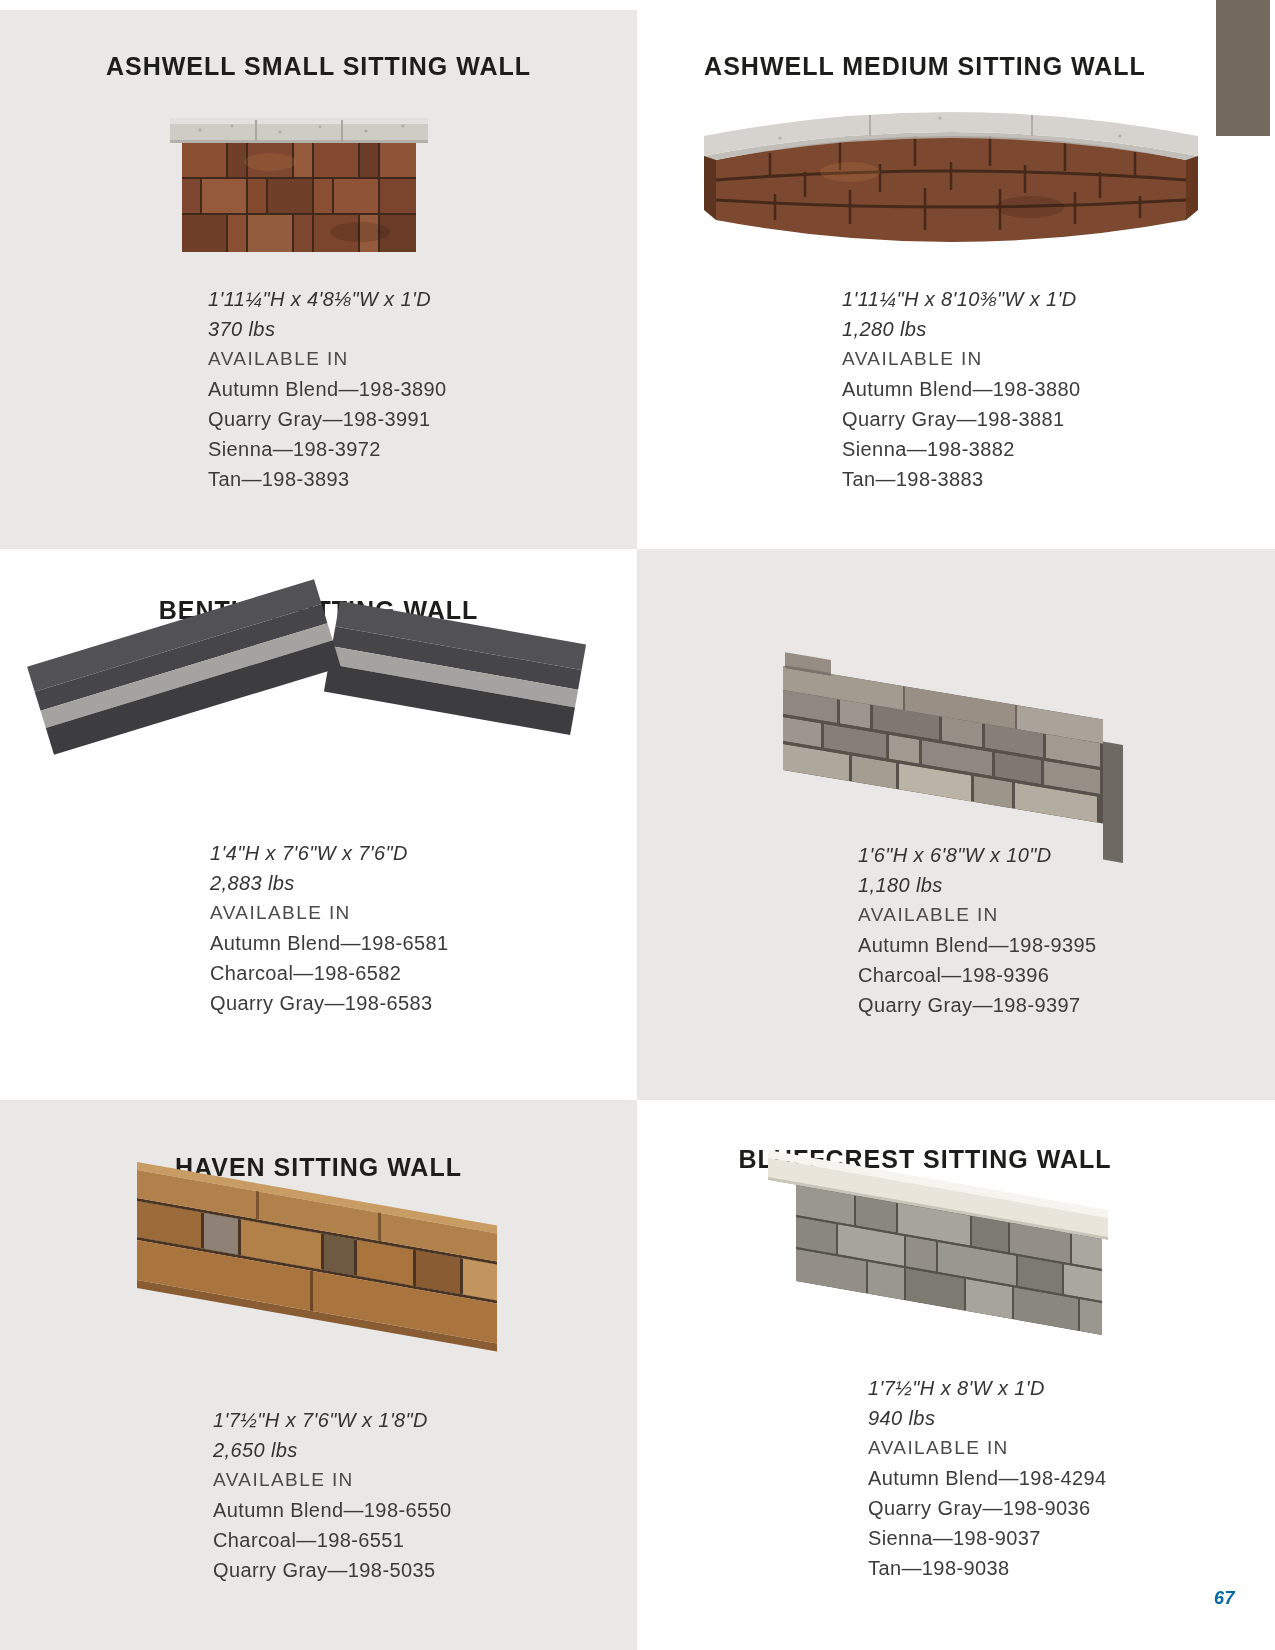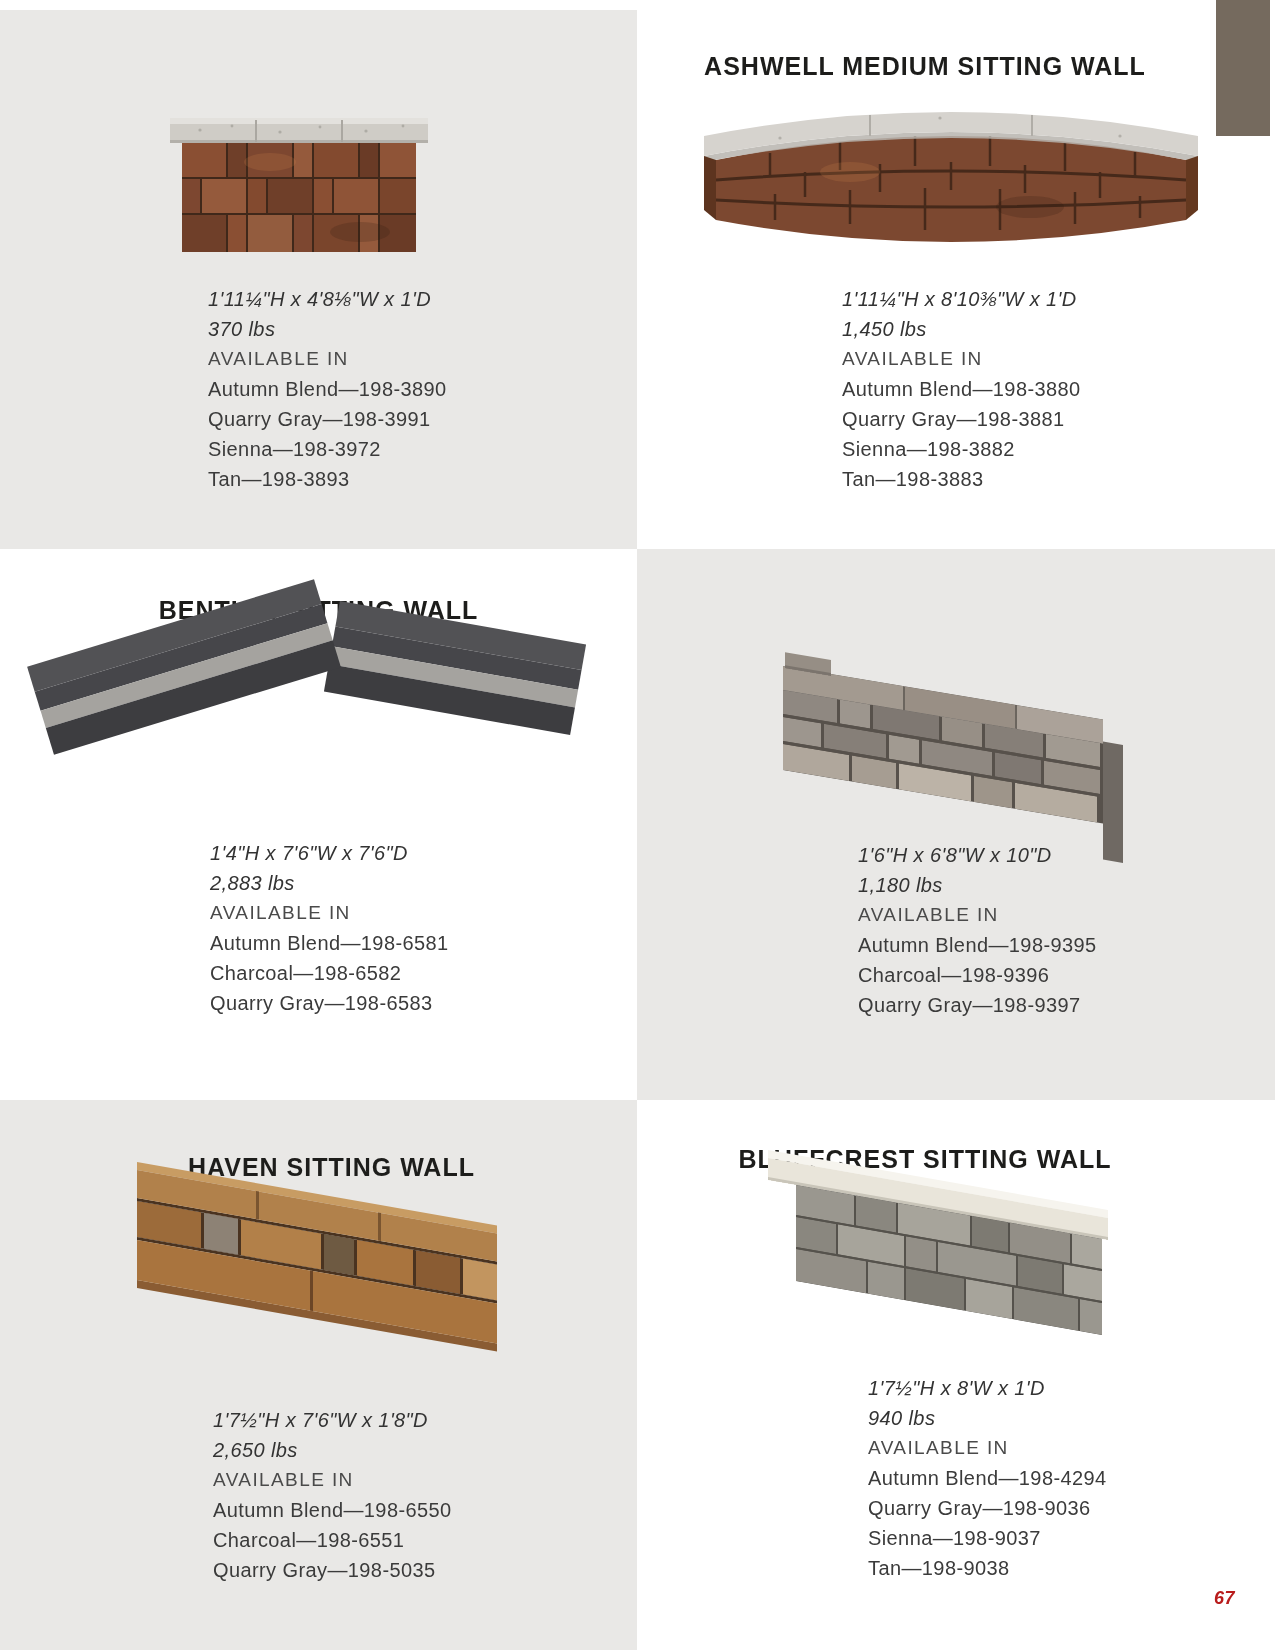--- a/index.html
+++ b/index.html
@@ -11,35 +11,35 @@
   #t4{left:637px;top:549px;width:638px;height:551px;}
   #t5{left:0;top:1100px;width:637px;height:550px;}
   #tab-brown{position:absolute;left:1216px;top:0;width:54px;height:136px;background:#756a5e;}
 
   .sec-title{position:absolute;margin:0;text-align:center;
     font-size:25px;font-weight:bold;letter-spacing:1px;color:#1d1d1b;}
   .sec-title.lcol{left:0;width:637px;}
   .sec-title.rcol{left:637px;width:576px;}
   #title-s1,#title-s2{top:52px;}
   #title-s3,#title-s4{top:596px;}
-  #title-s5{top:1153px;padding-left:13px;}
+  #title-s5{top:1153px;}
   #title-s6{top:1145px;}
 
   .spec{position:absolute;color:#3b3b3b;}
   .spec span{display:block;line-height:30px;font-size:20px;letter-spacing:.4px;white-space:nowrap;}
   .spec .dims,.spec .weight{font-style:italic;color:#333;}
   .spec .avail{font-size:19px;letter-spacing:1.4px;color:#4a4a4a;}
   #spec-s1{left:208px;top:284px;}
   #spec-s2{left:842px;top:284px;}
   #spec-s3{left:210px;top:838px;}
   #spec-s4{left:858px;top:840px;}
   #spec-s5{left:213px;top:1405px;}
   #spec-s6{left:868px;top:1373px;}
 
-  #page-num{position:absolute;left:1214px;top:1588px;font-size:18px;font-weight:bold;color:#b91c1c;font-style:italic;letter-spacing:.5px;}
+  #page-num{position:absolute;left:1214px;top:1588px;font-size:18px;font-weight:bold;color:#0369a1;font-style:italic;letter-spacing:.5px;}
 
   .wall{position:absolute;}
   
   .skewed{transform-origin:left top;}
   .wall-ember{left:783px;top:666px;width:320px;transform:skewY(9.5deg);}
   .wall-haven{left:137px;top:1162px;width:360px;transform:skewY(10deg);}
   .wall-bluff{left:768px;top:1150px;width:340px;transform:skewY(10deg);}
   .caprow,.brickrow{display:flex;overflow:hidden;}
   .brickbody{display:flex;flex-direction:column;}
   .brickrow > i{flex:0 0 auto;display:block;height:100%;}
@@ -79,20 +79,21 @@
 </head>
 <body>
 
 <div id="page">
 
   <div id="t1" class="tile gray"></div>
   <div id="t4" class="tile gray"></div>
   <div id="t5" class="tile gray"></div>
   <div id="tab-brown"></div>
 
+  <h2 id="title-s1" class="sec-title lcol">ASHWELL SMALL SITTING WALL</h2>
 
   <svg class="wall" style="left:170px;top:112px" width="258" height="142" viewBox="0 0 258 142">
     <rect x="0" y="6" width="258" height="6" fill="#e3e1dd"></rect>
     <rect x="0" y="12" width="258" height="16" fill="#cfccc6"></rect>
     <rect x="0" y="28" width="258" height="3" fill="#b3b0aa"></rect>
     <rect x="85" y="8" width="2" height="22" fill="#aaa7a1"></rect>
     <rect x="171" y="8" width="2" height="22" fill="#aaa7a1"></rect>
     <circle cx="30" cy="18" r="1.6" fill="#8e8b84" opacity=".5"></circle>
       <circle cx="62" cy="14" r="1.4" fill="#8e8b84" opacity=".5"></circle>
     <circle cx="110" cy="20" r="1.6" fill="#8e8b84" opacity=".5"></circle>
@@ -166,21 +167,21 @@
     <line x1="332" y1="13" x2="332" y2="34" stroke="#b0ada7" stroke-width="2"></line>
     <circle cx="80" cy="36" r="1.6" fill="#8e8b84" opacity=".5"></circle>
       <circle cx="240" cy="16" r="1.6" fill="#8e8b84" opacity=".5"></circle>
     <circle cx="420" cy="34" r="1.6" fill="#8e8b84" opacity=".5"></circle>
     <path d="M4,54 L16,58 L16,118 L4,108 Z" fill="#5d341f"></path>
     <path d="M498,54 L486,58 L486,118 L498,108 Z" fill="#64381f"></path>
   </svg>
 
   <div id="spec-s2" class="spec">
     <span class="dims">1'11¼"H x 8'10⅜"W x 1'D</span>
-    <span class="weight">1,450 lbs</span>
+    <span class="weight">1,280 lbs</span>
     <span class="avail">AVAILABLE IN</span>
     <span class="colorline">Autumn Blend—198-3880</span>
     <span class="colorline">Quarry Gray—198-3881</span>
     <span class="colorline">Sienna—198-3882</span>
     <span class="colorline">Tan—198-3883</span>
   </div>
 
   <h2 id="title-s3" class="sec-title lcol">BENTLEY SITTING WALL</h2>
 
   <div id="wall-bentley" class="wall">

